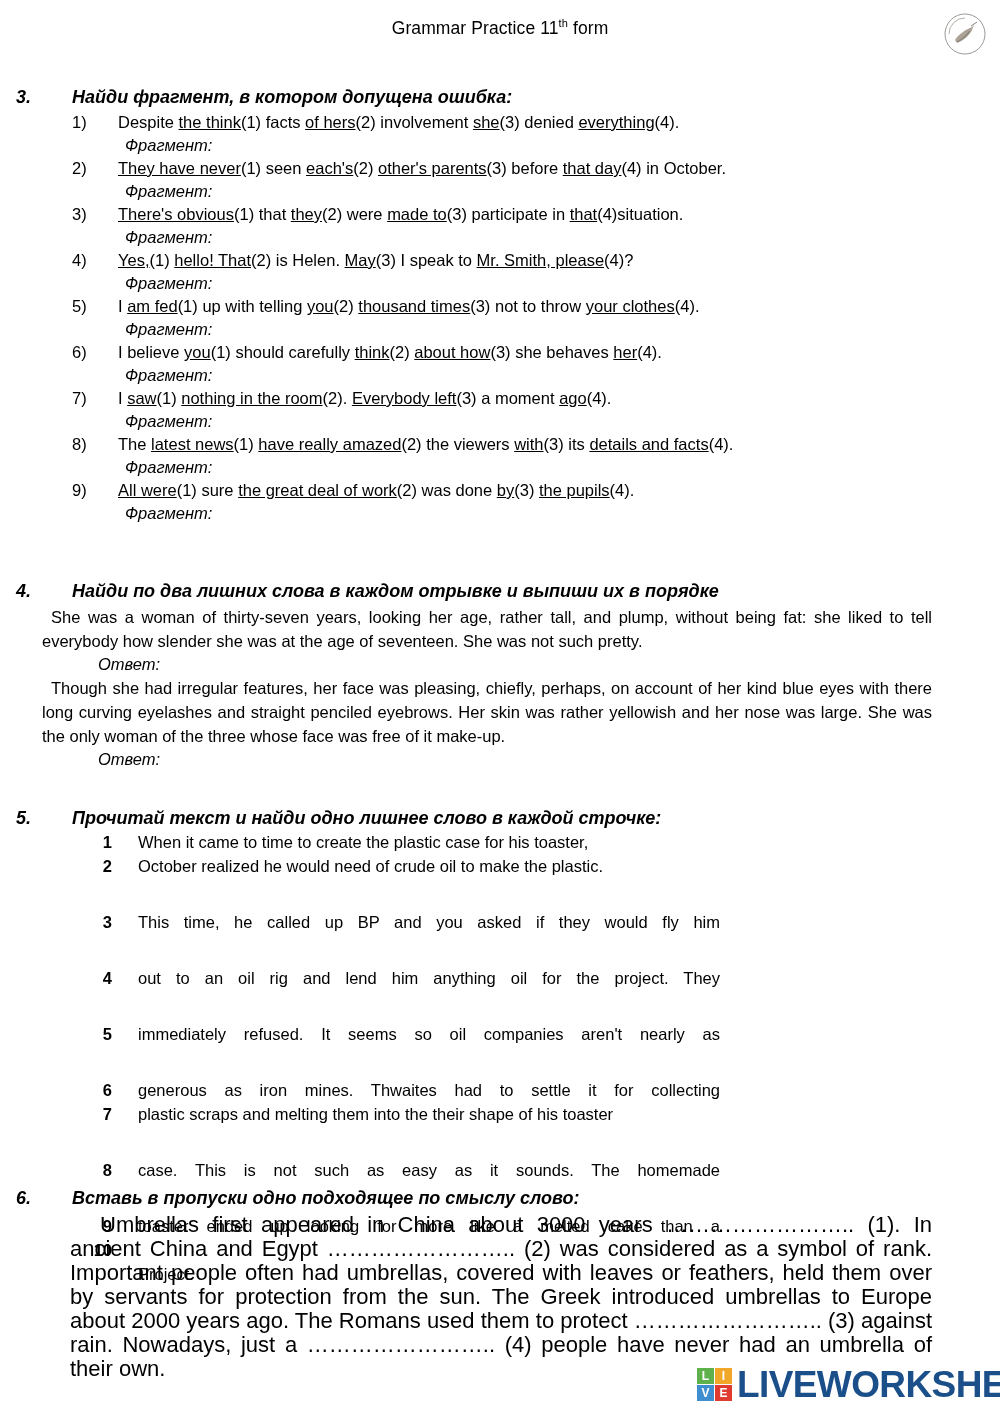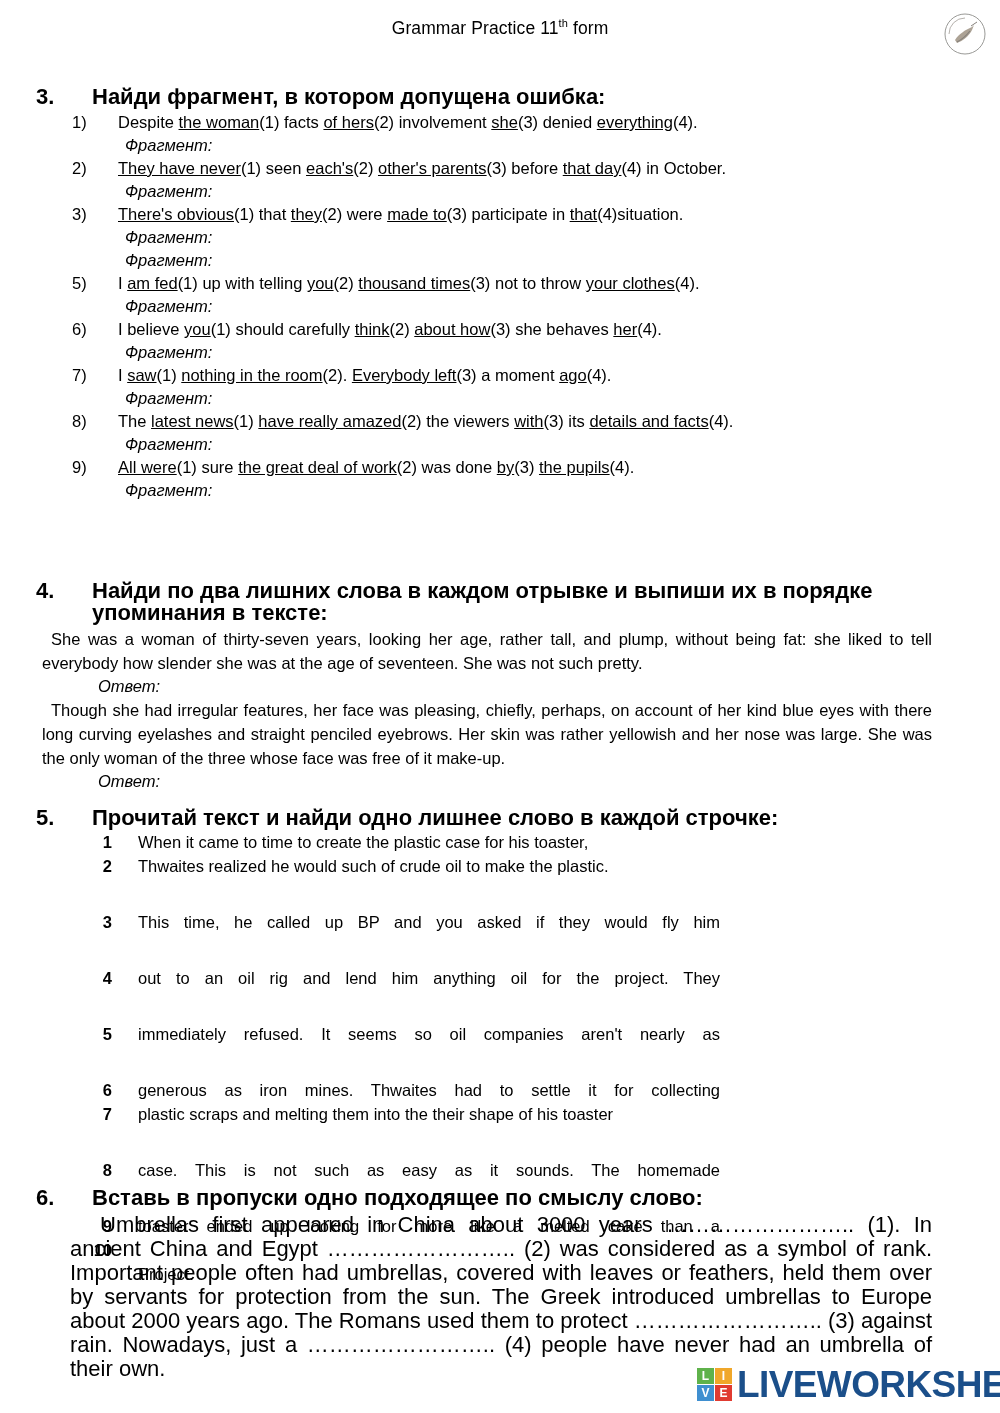--- a/index.html
+++ b/index.html
@@ -51,25 +51,26 @@
 
   
   .section {
     position: absolute;
     left: 0;
     width: 1000px;
   }
 
   .task-head {
     font-weight: bold;
-    font-size: 22px;
+    font-size: 18px;
     line-height: 22px;
-    padding-left: 92px;
+    padding-left: 72px;
     text-indent: -28px;
     padding-right: 60px;
+    font-style: italic;
   }
   .task-head .num { display: inline-block; width: 28px; }
 
   
   .q-list { margin-top: 3px; }
   .q-row {
     font-size: 16.5px;
     line-height: 23px;
     padding-left: 118px;
     text-indent: -23px;
@@ -188,32 +189,33 @@
       <path d="M8 24 A16 16 0 0 1 24 8" fill="none" stroke="#6a6258" stroke-width="0.8"></path>
     </svg>
   </div>
 
   <div class="section" style="top:86px;">
     <div class="task-head">
       <span class="num">3.</span><span>Найди фрагмент, в котором допущена ошибка:</span>
     </div>
     <div class="q-list">
       <div>
-        <div class="q-row"><span class="qn">1)</span><span class="qbody"><span>Despite </span><u>the woman</u><span>(1) facts </span><u>of hers</u><span>(2) involvement </span><u>she</u><span>(3) denied </span><u>everything</u><span>(4).</span></span></div>
+        <div class="q-row"><span class="qn">1)</span><span class="qbody"><span>Despite </span><u>the think</u><span>(1) facts </span><u>of hers</u><span>(2) involvement </span><u>she</u><span>(3) denied </span><u>everything</u><span>(4).</span></span></div>
         <div class="frag">Фрагмент:</div>
       </div>
       <div>
         <div class="q-row"><span class="qn">2)</span><span class="qbody"><u>They have never</u><span>(1) seen </span><u>each's</u><span>(2) </span><u>other's parents</u><span>(3) before </span><u>that day</u><span>(4) in October.</span></span></div>
         <div class="frag">Фрагмент:</div>
       </div>
       <div>
         <div class="q-row"><span class="qn">3)</span><span class="qbody"><u>There's obvious</u><span>(1) that </span><u>they</u><span>(2) were </span><u>made to</u><span>(3) participate in </span><u>that</u><span>(4)situation.</span></span></div>
         <div class="frag">Фрагмент:</div>
       </div>
       <div>
+        <div class="q-row"><span class="qn">4)</span><span class="qbody"><u>Yes,</u><span>(1) </span><u>hello! That</u><span>(2) is Helen. </span><u>May</u><span>(3) I speak to </span><u>Mr. Smith, please</u><span>(4)?</span></span></div>
         <div class="frag">Фрагмент:</div>
       </div>
       <div>
         <div class="q-row"><span class="qn">5)</span><span class="qbody"><span>I </span><u>am fed</u><span>(1) up with telling </span><u>you</u><span>(2) </span><u>thousand times</u><span>(3) not to throw </span><u>your clothes</u><span>(4).</span></span></div>
         <div class="frag">Фрагмент:</div>
       </div>
       <div>
         <div class="q-row"><span class="qn">6)</span><span class="qbody"><span>I believe </span><u>you</u><span>(1) should carefully </span><u>think</u><span>(2) </span><u>about how</u><span>(3) she behaves </span><u>her</u><span>(4).</span></span></div>
         <div class="frag">Фрагмент:</div>
       </div>
@@ -228,23 +230,20 @@
       <div>
         <div class="q-row"><span class="qn">9)</span><span class="qbody"><u>All were</u><span>(1) sure </span><u>the great deal of work</u><span>(2) was done </span><u>by</u><span>(3) </span><u>the pupils</u><span>(4).</span></span></div>
         <div class="frag">Фрагмент:</div>
       </div>
     </div>
   </div>
 
   <div class="section" style="top:580px;">
     <div class="task-head">
       <span class="num">4.</span><span>Найди по два лишних слова в каждом отрывке и выпиши их в порядке</span>
-    </div>
-    <div class="task-head" style="text-indent:0;">
-      <span>упоминания в тексте:</span>
     </div>
 
     <div style="margin-top:3px;">
       <div class="passage"><span class="marker">a)</span><span class="lead">She was a woman of thirty-seven years, looking her age, rather tall, and plump, without being fat: she liked to tell everybody how slender she was at the age of seventeen. She was not such pretty.</span></div>
       <div class="answer">Ответ:</div>
     </div>
 
     <div>
       <div class="passage"><span class="marker">b)</span><span class="lead">Though she had irregular features, her face was pleasing, chiefly, perhaps, on account of her kind blue eyes with there long curving eyelashes and straight penciled eyebrows. Her skin was rather yellowish and her nose was large. She was the only woman of the three whose face was free of it make-up.</span></div>
       <div class="answer">Ответ:</div>
@@ -255,21 +254,21 @@
     <div class="task-head">
       <span class="num">5.</span><span>Прочитай текст и найди одно лишнее слово в каждой строчке:</span>
     </div>
     <div style="margin-top:1px;">
       <div class="line-row">
           <span class="ln">1</span>
           <span class="lt">When it came to time to create the plastic case for his toaster,</span>
         </div>
       <div class="line-row">
           <span class="ln">2</span>
-          <span class="lt">Thwaites realized he would such of crude oil to make the plastic.</span>
+          <span class="lt">October realized he would need of crude oil to make the plastic.</span>
         </div>
       <div class="line-row justified">
           <span class="ln">3</span>
           <span class="lt">This time, he called up BP and you asked if they would fly him</span>
         </div>
       <div class="line-row justified">
           <span class="ln">4</span>
           <span class="lt">out to an oil rig and lend him anything oil for the project. They</span>
         </div>
       <div class="line-row justified">

